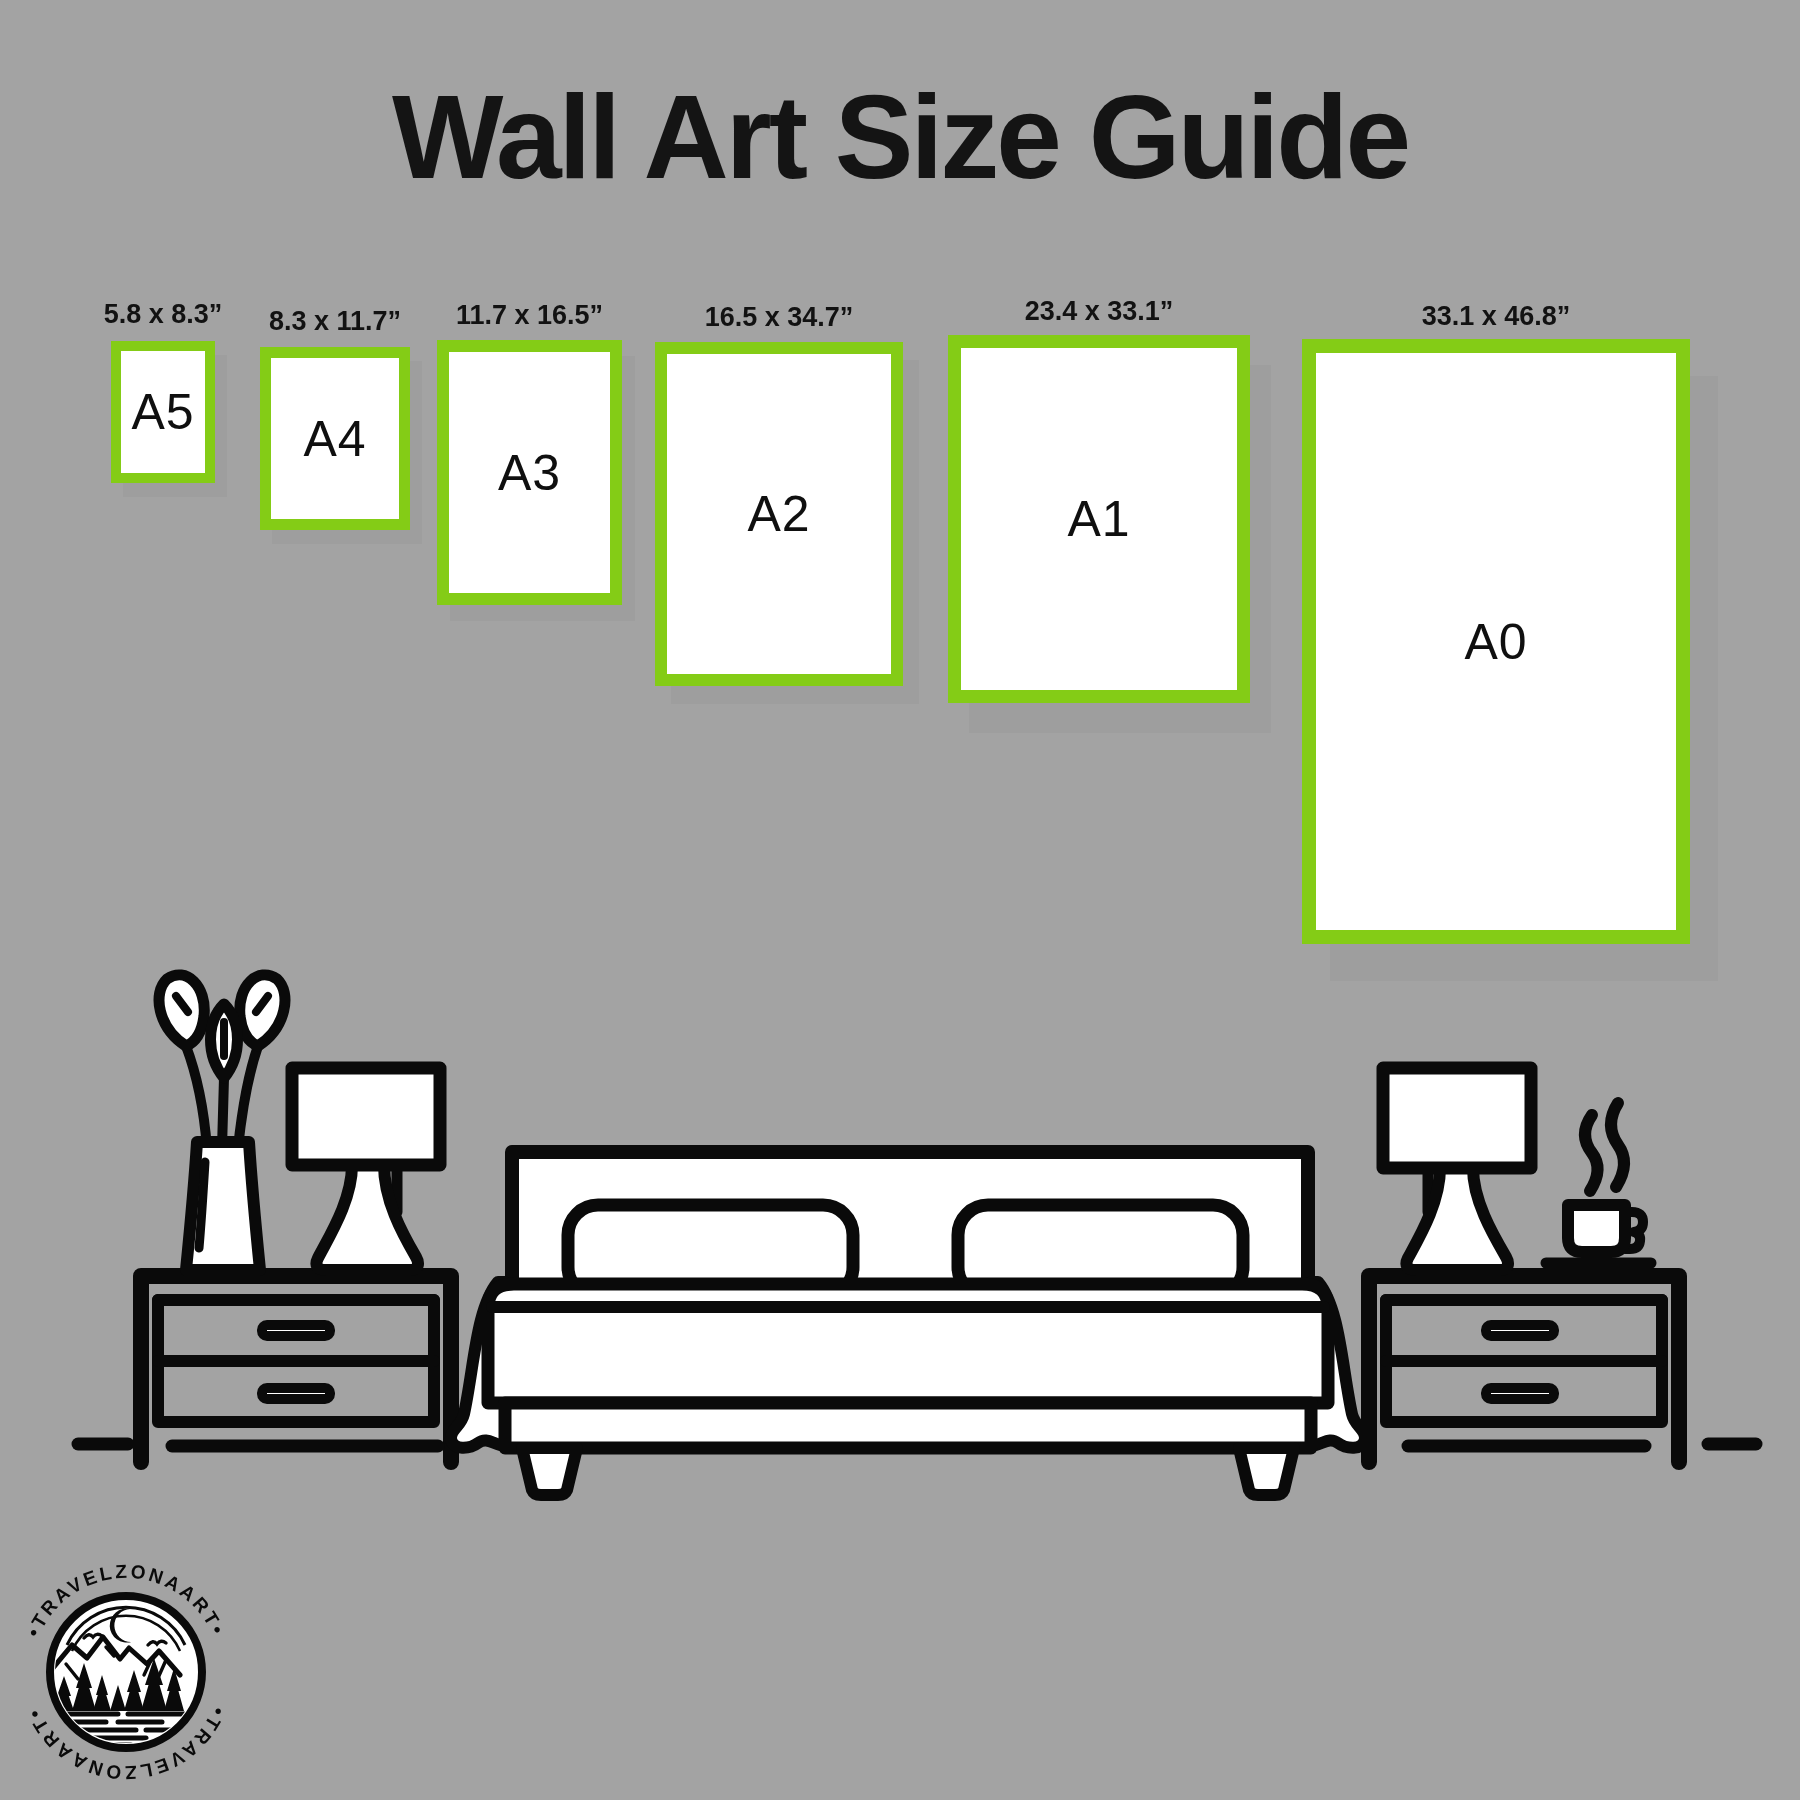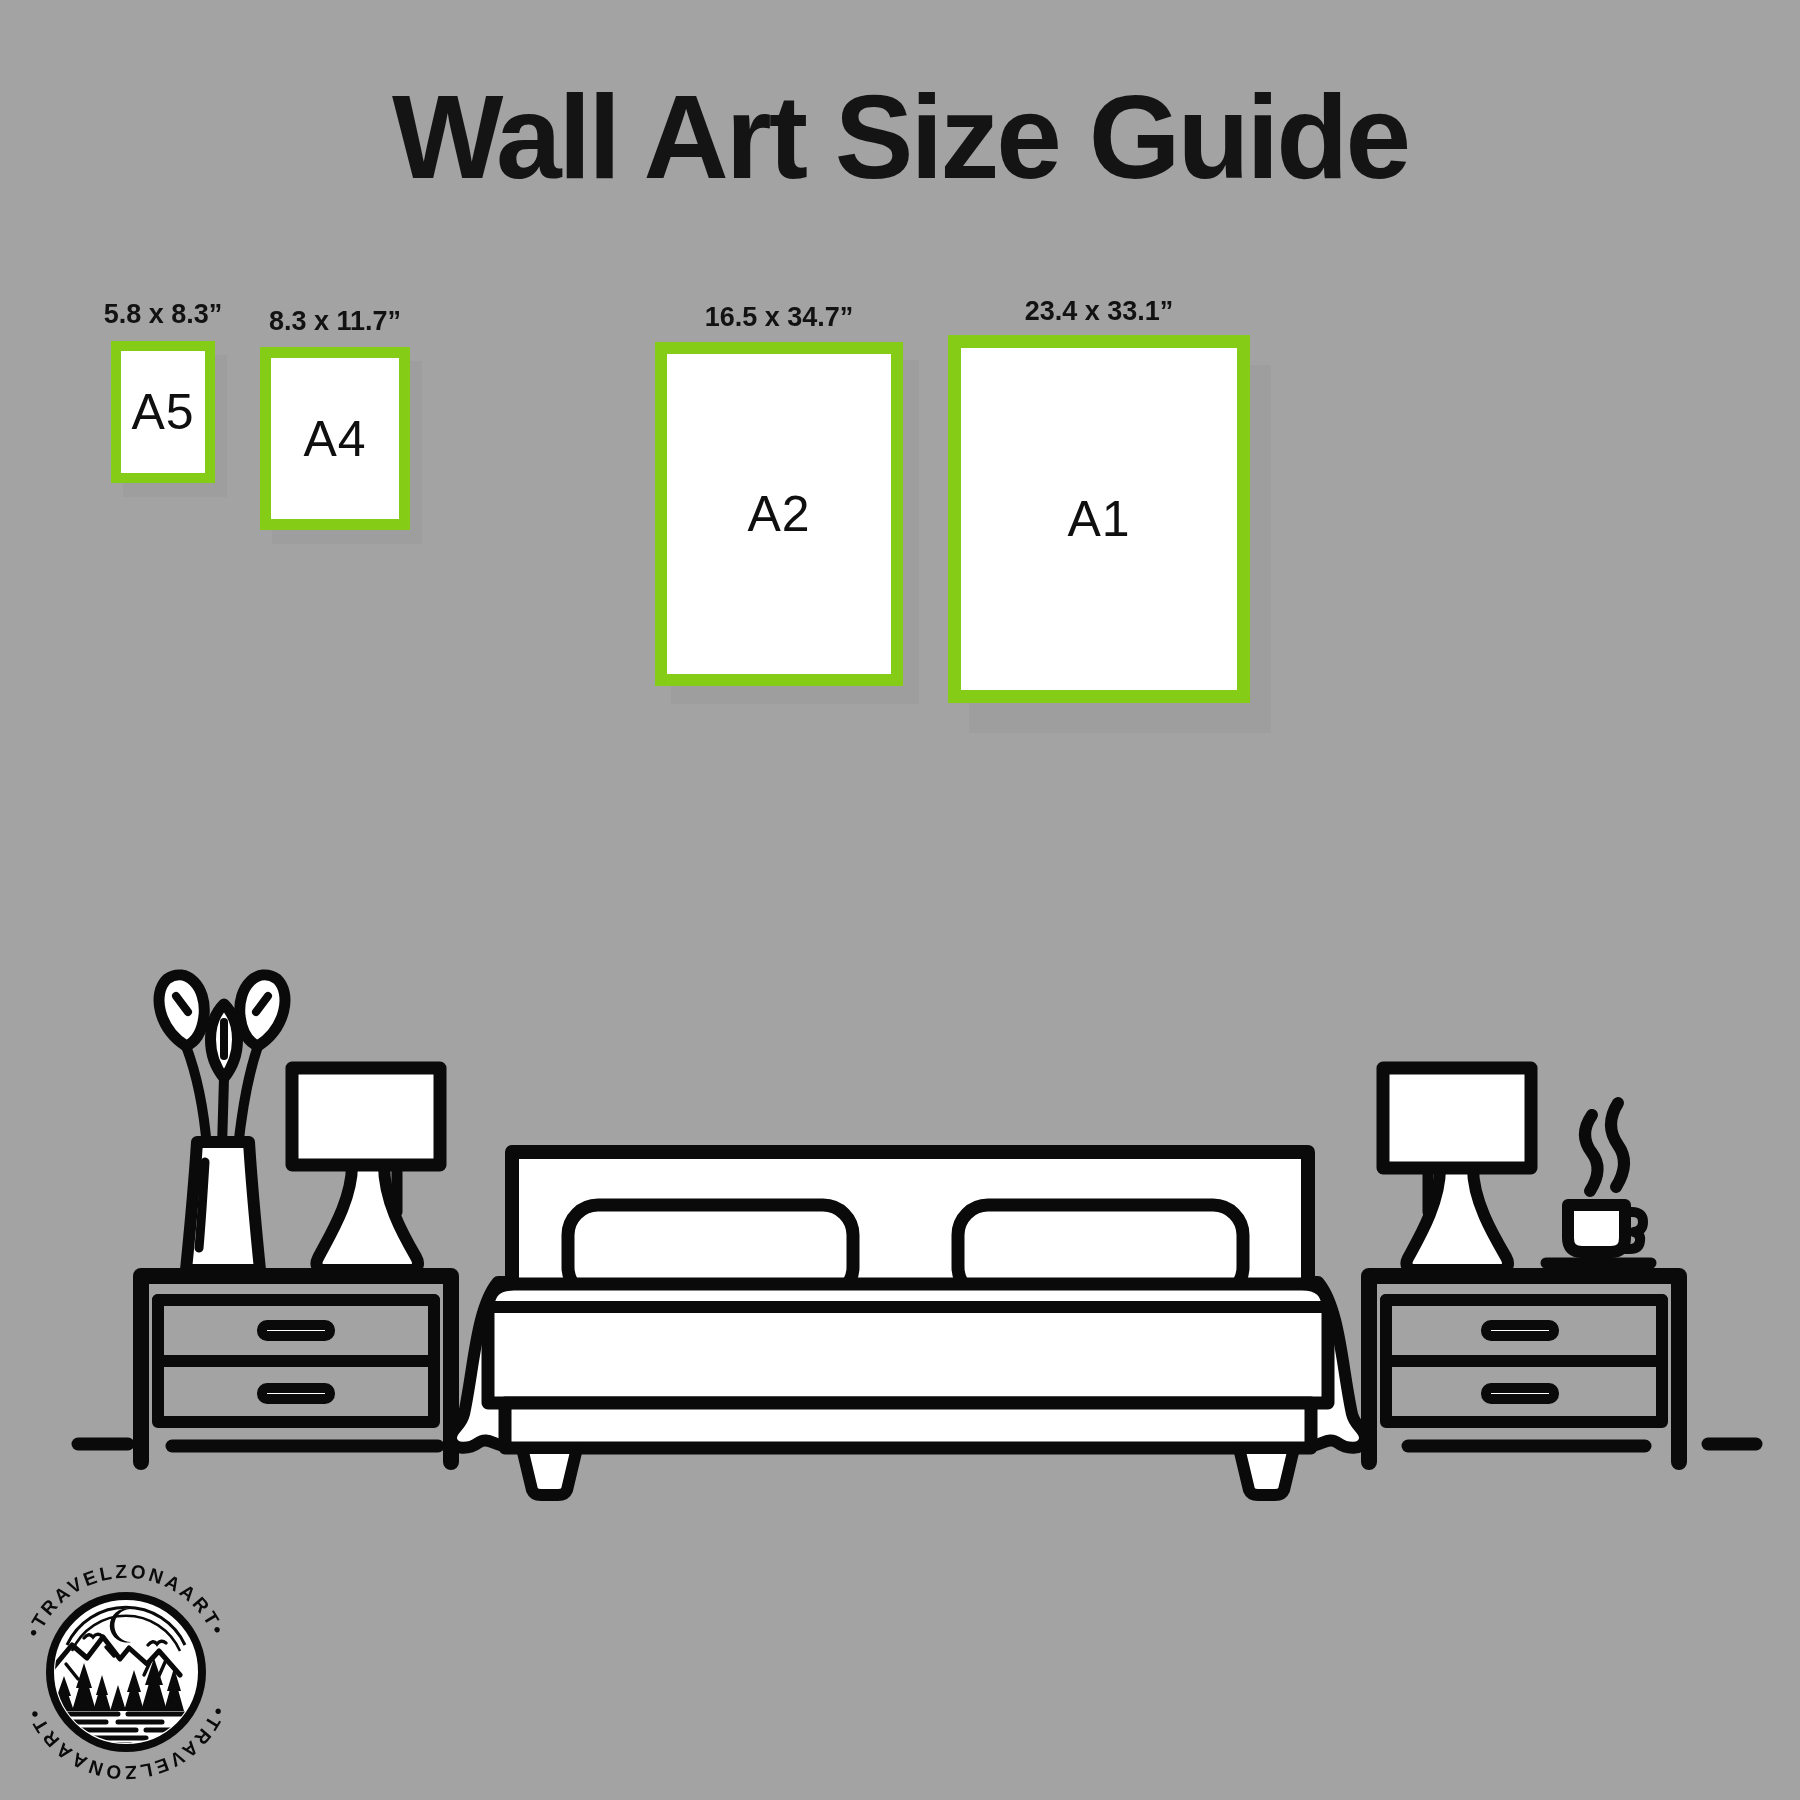--- a/index.html
+++ b/index.html
@@ -41,27 +41,35 @@
   <div class="title">Wall Art Size Guide</div>
 
   <div class="frame" style="left:111px;top:341px;width:104px;height:142px;border-width:10px;box-shadow:12px 14px 0 #9e9e9e;">
     <span class="dim">5.8 x 8.3”</span>
     <span class="size">A5</span>
   </div>
   <div class="frame" style="left:260px;top:326px;width:150px;height:183px;border-width:11px;box-shadow:12px 14px 0 #9e9e9e;margin-top:21px;">
     <span class="dim">8.3 x 11.7”</span>
     <span class="size">A4</span>
   </div>
+  <div class="frame" style="left:437px;top:340px;width:185px;height:265px;border-width:12px;box-shadow:13px 16px 0 #9e9e9e;">
+    <span class="dim">11.7 x 16.5”</span>
+    <span class="size">A3</span>
+  </div>
   <div class="frame" style="left:655px;top:342px;width:248px;height:344px;border-width:12px;box-shadow:16px 18px 0 #9e9e9e;">
     <span class="dim">16.5 x 34.7”</span>
     <span class="size">A2</span>
   </div>
   <div class="frame" style="left:948px;top:335px;width:302px;height:368px;border-width:13px;box-shadow:21px 30px 0 #9e9e9e;">
     <span class="dim">23.4 x 33.1”</span>
     <span class="size">A1</span>
+  </div>
+  <div class="frame" style="left:1302px;top:339px;width:388px;height:605px;border-width:14px;box-shadow:28px 37px 0 #9e9e9e;">
+    <span class="dim">33.1 x 46.8”</span>
+    <span class="size">A0</span>
   </div>
 
   <svg class="scene" viewBox="0 0 1800 1800" aria-hidden="true">
 
     <path class="ln" d="M78,1444 H128"></path>
     <path class="ln" d="M1708,1444 H1756"></path>
 
     <g>
       <path class="ln" style="stroke-width:16" d="M141,1462 V1276 H451 V1462"></path>
       <path class="ln" style="stroke-width:12" d="M158,1300 H434"></path>

